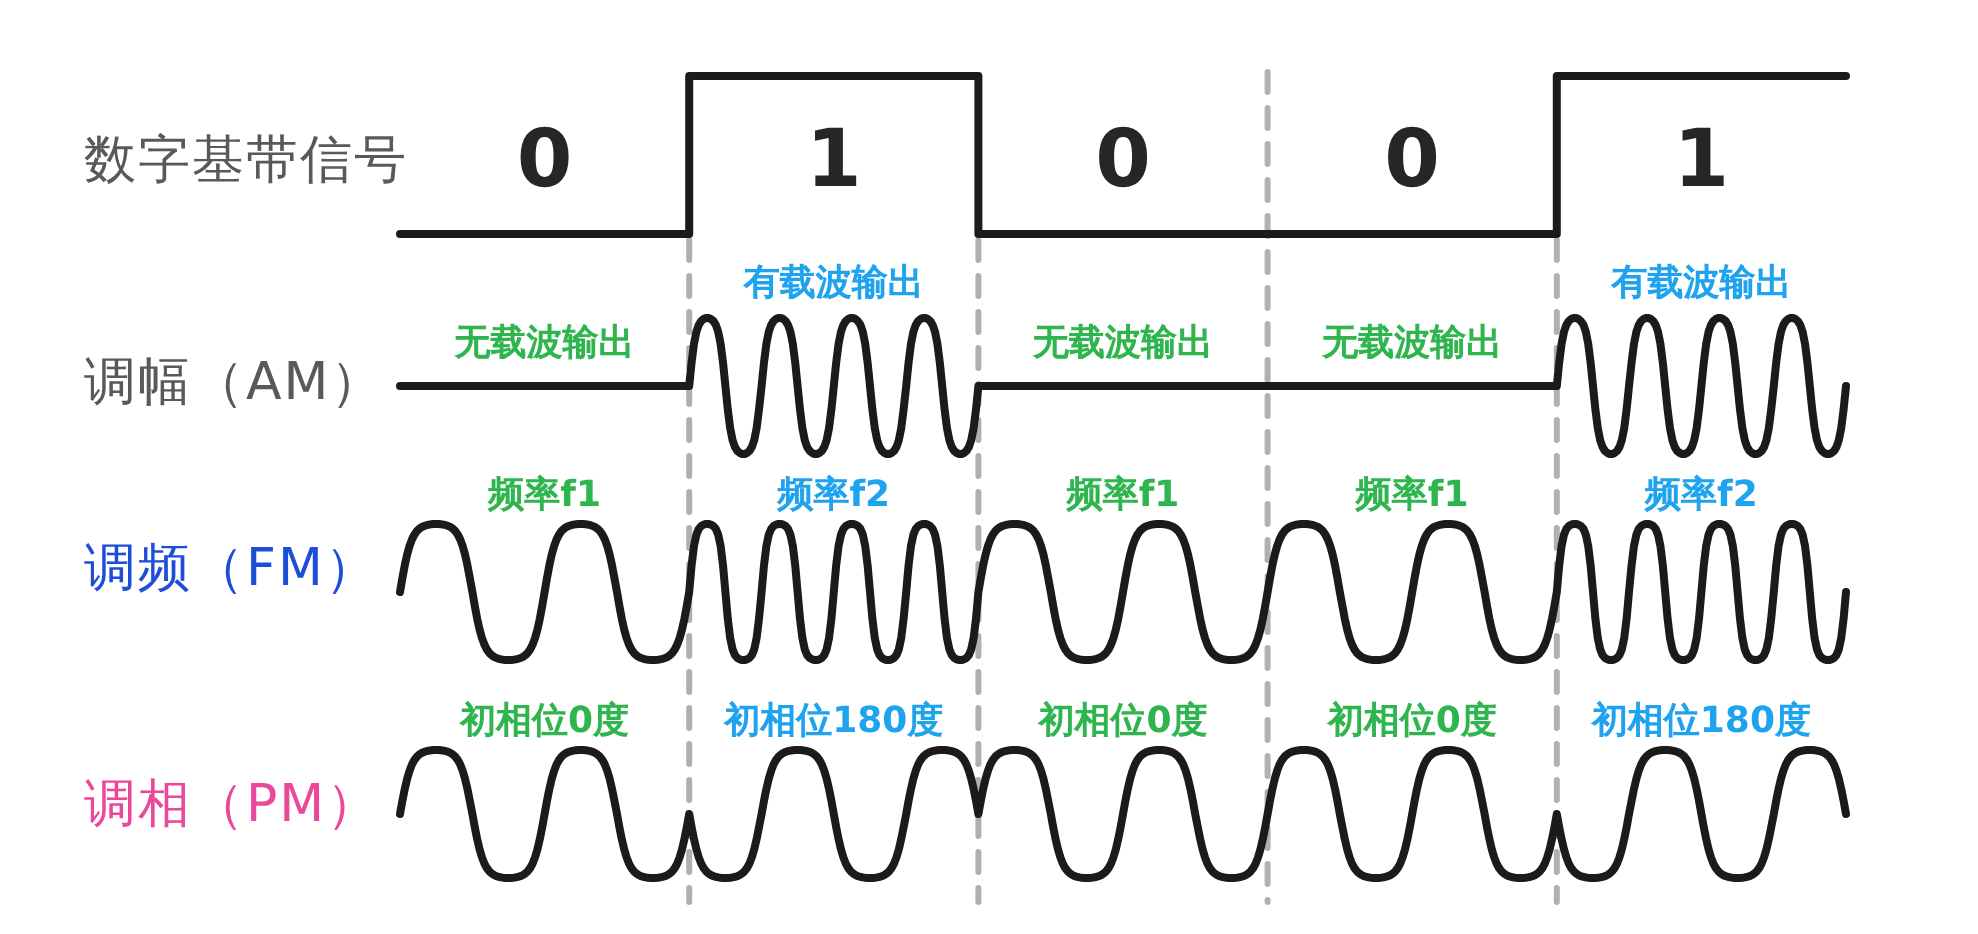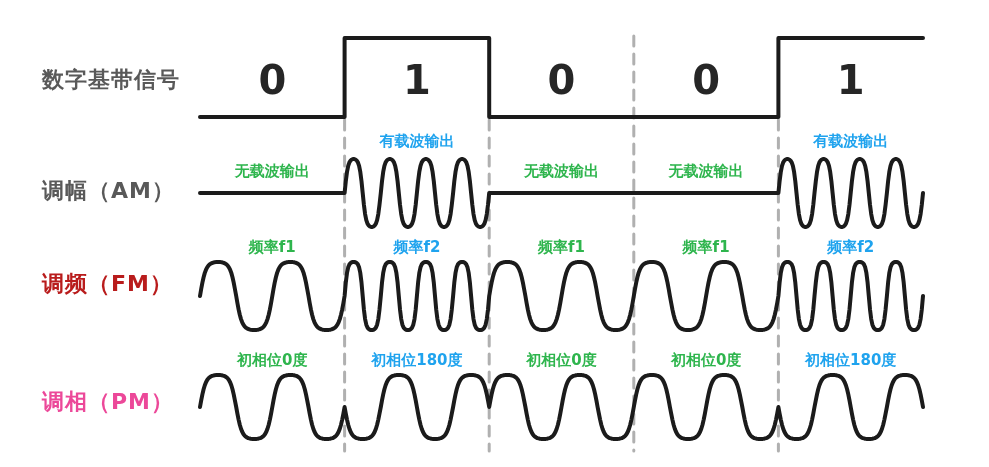--- a/index.html
+++ b/index.html
@@ -7,36 +7,36 @@
     position:relative;
     width:989px;height:467px;
     background:#ffffff;
     overflow:hidden;
     font-family:"DejaVu Sans","Liberation Sans",sans-serif;
   }
   .row-label{
     position:absolute;
     left:42px;
     transform:translateY(-50%);
-    font-size:22px;
-    font-weight:bold;
+    font-size:26px;
+    font-weight:normal;
     letter-spacing:1px;
     white-space:nowrap;
   }
   .bit-digit{
     position:absolute;
     transform:translate(-50%,-50%);
     font-size:40px;
     font-weight:bold;
     line-height:1;
   }
   .seg-label{
     position:absolute;
     transform:translate(-50%,-50%);
-    font-size:15px;
+    font-size:18px;
     font-weight:bold;
     white-space:nowrap;
   }
   svg.wave-canvas{position:absolute;left:0;top:0;}
 </style>
 </head>
 <body>
 
 <div class="stage">
 
@@ -48,21 +48,21 @@
       <path d="M 200 117 L 200.0 117 L 344.6 117 L 344.6 38 L 489.2 38 L 489.2 117 L 633.8 117 L 633.8 117 L 778.4 117 L 778.4 38 L 923.0 38" fill="none" stroke="#1b1b1b" stroke-width="4" stroke-linecap="round" stroke-linejoin="round"></path>
       <path d="M 200 193 L 344.6 193 L 345.8 181.2 L 347.0 171.9 L 348.2 165.9 L 349.4 162.4 L 350.6 160.5 L 351.8 159.5 L 353.0 159.0 L 354.2 159.0 L 355.4 159.5 L 356.7 160.5 L 357.9 162.4 L 359.1 165.9 L 360.3 171.9 L 361.5 181.2 L 362.7 193.0 L 363.9 204.8 L 365.1 214.1 L 366.3 220.1 L 367.5 223.6 L 368.7 225.5 L 369.9 226.5 L 371.1 227.0 L 372.3 227.0 L 373.5 226.5 L 374.7 225.5 L 375.9 223.6 L 377.1 220.1 L 378.3 214.1 L 379.5 204.8 L 380.8 193.0 L 382.0 181.2 L 383.2 171.9 L 384.4 165.9 L 385.6 162.4 L 386.8 160.5 L 388.0 159.5 L 389.2 159.0 L 390.4 159.0 L 391.6 159.5 L 392.8 160.5 L 394.0 162.4 L 395.2 165.9 L 396.4 171.9 L 397.6 181.2 L 398.8 193.0 L 400.0 204.8 L 401.2 214.1 L 402.4 220.1 L 403.6 223.6 L 404.9 225.5 L 406.1 226.5 L 407.3 227.0 L 408.5 227.0 L 409.7 226.5 L 410.9 225.5 L 412.1 223.6 L 413.3 220.1 L 414.5 214.1 L 415.7 204.8 L 416.9 193.0 L 418.1 181.2 L 419.3 171.9 L 420.5 165.9 L 421.7 162.4 L 422.9 160.5 L 424.1 159.5 L 425.3 159.0 L 426.5 159.0 L 427.7 159.5 L 428.9 160.5 L 430.2 162.4 L 431.4 165.9 L 432.6 171.9 L 433.8 181.2 L 435.0 193.0 L 436.2 204.8 L 437.4 214.1 L 438.6 220.1 L 439.8 223.6 L 441.0 225.5 L 442.2 226.5 L 443.4 227.0 L 444.6 227.0 L 445.8 226.5 L 447.0 225.5 L 448.2 223.6 L 449.4 220.1 L 450.6 214.1 L 451.8 204.8 L 453.1 193.0 L 454.3 181.2 L 455.5 171.9 L 456.7 165.9 L 457.9 162.4 L 459.1 160.5 L 460.3 159.5 L 461.5 159.0 L 462.7 159.0 L 463.9 159.5 L 465.1 160.5 L 466.3 162.4 L 467.5 165.9 L 468.7 171.9 L 469.9 181.2 L 471.1 193.0 L 472.3 204.8 L 473.5 214.1 L 474.7 220.1 L 475.9 223.6 L 477.1 225.5 L 478.4 226.5 L 479.6 227.0 L 480.8 227.0 L 482.0 226.5 L 483.2 225.5 L 484.4 223.6 L 485.6 220.1 L 486.8 214.1 L 488.0 204.8 L 489.2 193.0 L 633.8 193 L 778.4 193 L 779.6 181.2 L 780.8 171.9 L 782.0 165.9 L 783.2 162.4 L 784.4 160.5 L 785.6 159.5 L 786.8 159.0 L 788.0 159.0 L 789.2 159.5 L 790.4 160.5 L 791.7 162.4 L 792.9 165.9 L 794.1 171.9 L 795.3 181.2 L 796.5 193.0 L 797.7 204.8 L 798.9 214.1 L 800.1 220.1 L 801.3 223.6 L 802.5 225.5 L 803.7 226.5 L 804.9 227.0 L 806.1 227.0 L 807.3 226.5 L 808.5 225.5 L 809.7 223.6 L 810.9 220.1 L 812.1 214.1 L 813.3 204.8 L 814.5 193.0 L 815.8 181.2 L 817.0 171.9 L 818.2 165.9 L 819.4 162.4 L 820.6 160.5 L 821.8 159.5 L 823.0 159.0 L 824.2 159.0 L 825.4 159.5 L 826.6 160.5 L 827.8 162.4 L 829.0 165.9 L 830.2 171.9 L 831.4 181.2 L 832.6 193.0 L 833.8 204.8 L 835.0 214.1 L 836.2 220.1 L 837.4 223.6 L 838.6 225.5 L 839.9 226.5 L 841.1 227.0 L 842.3 227.0 L 843.5 226.5 L 844.7 225.5 L 845.9 223.6 L 847.1 220.1 L 848.3 214.1 L 849.5 204.8 L 850.7 193.0 L 851.9 181.2 L 853.1 171.9 L 854.3 165.9 L 855.5 162.4 L 856.7 160.5 L 857.9 159.5 L 859.1 159.0 L 860.3 159.0 L 861.5 159.5 L 862.8 160.5 L 864.0 162.4 L 865.2 165.9 L 866.4 171.9 L 867.6 181.2 L 868.8 193.0 L 870.0 204.8 L 871.2 214.1 L 872.4 220.1 L 873.6 223.6 L 874.8 225.5 L 876.0 226.5 L 877.2 227.0 L 878.4 227.0 L 879.6 226.5 L 880.8 225.5 L 882.0 223.6 L 883.2 220.1 L 884.4 214.1 L 885.6 204.8 L 886.9 193.0 L 888.1 181.2 L 889.3 171.9 L 890.5 165.9 L 891.7 162.4 L 892.9 160.5 L 894.1 159.5 L 895.3 159.0 L 896.5 159.0 L 897.7 159.5 L 898.9 160.5 L 900.1 162.4 L 901.3 165.9 L 902.5 171.9 L 903.7 181.2 L 904.9 193.0 L 906.1 204.8 L 907.3 214.1 L 908.5 220.1 L 909.7 223.6 L 911.0 225.5 L 912.2 226.5 L 913.4 227.0 L 914.6 227.0 L 915.8 226.5 L 917.0 225.5 L 918.2 223.6 L 919.4 220.1 L 920.6 214.1 L 921.8 204.8 L 923.0 193.0" fill="none" stroke="#1b1b1b" stroke-width="4" stroke-linecap="round" stroke-linejoin="round"></path>
       <path d="M 200 296 L 201.2 289.0 L 202.4 282.6 L 203.6 277.2 L 204.8 272.9 L 206.0 269.7 L 207.2 267.3 L 208.4 265.6 L 209.6 264.4 L 210.8 263.6 L 212.1 263.0 L 213.3 262.6 L 214.5 262.3 L 215.7 262.1 L 216.9 262.0 L 218.1 262.0 L 219.3 262.0 L 220.5 262.1 L 221.7 262.3 L 222.9 262.6 L 224.1 263.0 L 225.3 263.6 L 226.5 264.4 L 227.7 265.6 L 228.9 267.3 L 230.1 269.7 L 231.3 272.9 L 232.5 277.2 L 233.7 282.6 L 234.9 289.0 L 236.2 296.0 L 237.4 303.0 L 238.6 309.4 L 239.8 314.8 L 241.0 319.1 L 242.2 322.3 L 243.4 324.7 L 244.6 326.4 L 245.8 327.6 L 247.0 328.4 L 248.2 329.0 L 249.4 329.4 L 250.6 329.7 L 251.8 329.9 L 253.0 330.0 L 254.2 330.0 L 255.4 330.0 L 256.6 329.9 L 257.8 329.7 L 259.0 329.4 L 260.3 329.0 L 261.5 328.4 L 262.7 327.6 L 263.9 326.4 L 265.1 324.7 L 266.3 322.3 L 267.5 319.1 L 268.7 314.8 L 269.9 309.4 L 271.1 303.0 L 272.3 296.0 L 273.5 289.0 L 274.7 282.6 L 275.9 277.2 L 277.1 272.9 L 278.3 269.7 L 279.5 267.3 L 280.7 265.6 L 281.9 264.4 L 283.1 263.6 L 284.4 263.0 L 285.6 262.6 L 286.8 262.3 L 288.0 262.1 L 289.2 262.0 L 290.4 262.0 L 291.6 262.0 L 292.8 262.1 L 294.0 262.3 L 295.2 262.6 L 296.4 263.0 L 297.6 263.6 L 298.8 264.4 L 300.0 265.6 L 301.2 267.3 L 302.4 269.7 L 303.6 272.9 L 304.8 277.2 L 306.0 282.6 L 307.2 289.0 L 308.5 296.0 L 309.7 303.0 L 310.9 309.4 L 312.1 314.8 L 313.3 319.1 L 314.5 322.3 L 315.7 324.7 L 316.9 326.4 L 318.1 327.6 L 319.3 328.4 L 320.5 329.0 L 321.7 329.4 L 322.9 329.7 L 324.1 329.9 L 325.3 330.0 L 326.5 330.0 L 327.7 330.0 L 328.9 329.9 L 330.1 329.7 L 331.3 329.4 L 332.6 329.0 L 333.8 328.4 L 335.0 327.6 L 336.2 326.4 L 337.4 324.7 L 338.6 322.3 L 339.8 319.1 L 341.0 314.8 L 342.2 309.4 L 343.4 303.0 L 344.6 296.0 L 345.8 282.6 L 347.0 272.9 L 348.2 267.3 L 349.4 264.4 L 350.6 263.0 L 351.8 262.3 L 353.0 262.0 L 354.2 262.0 L 355.4 262.3 L 356.7 263.0 L 357.9 264.4 L 359.1 267.3 L 360.3 272.9 L 361.5 282.6 L 362.7 296.0 L 363.9 309.4 L 365.1 319.1 L 366.3 324.7 L 367.5 327.6 L 368.7 329.0 L 369.9 329.7 L 371.1 330.0 L 372.3 330.0 L 373.5 329.7 L 374.7 329.0 L 375.9 327.6 L 377.1 324.7 L 378.3 319.1 L 379.5 309.4 L 380.8 296.0 L 382.0 282.6 L 383.2 272.9 L 384.4 267.3 L 385.6 264.4 L 386.8 263.0 L 388.0 262.3 L 389.2 262.0 L 390.4 262.0 L 391.6 262.3 L 392.8 263.0 L 394.0 264.4 L 395.2 267.3 L 396.4 272.9 L 397.6 282.6 L 398.8 296.0 L 400.0 309.4 L 401.2 319.1 L 402.4 324.7 L 403.6 327.6 L 404.9 329.0 L 406.1 329.7 L 407.3 330.0 L 408.5 330.0 L 409.7 329.7 L 410.9 329.0 L 412.1 327.6 L 413.3 324.7 L 414.5 319.1 L 415.7 309.4 L 416.9 296.0 L 418.1 282.6 L 419.3 272.9 L 420.5 267.3 L 421.7 264.4 L 422.9 263.0 L 424.1 262.3 L 425.3 262.0 L 426.5 262.0 L 427.7 262.3 L 428.9 263.0 L 430.2 264.4 L 431.4 267.3 L 432.6 272.9 L 433.8 282.6 L 435.0 296.0 L 436.2 309.4 L 437.4 319.1 L 438.6 324.7 L 439.8 327.6 L 441.0 329.0 L 442.2 329.7 L 443.4 330.0 L 444.6 330.0 L 445.8 329.7 L 447.0 329.0 L 448.2 327.6 L 449.4 324.7 L 450.6 319.1 L 451.8 309.4 L 453.1 296.0 L 454.3 282.6 L 455.5 272.9 L 456.7 267.3 L 457.9 264.4 L 459.1 263.0 L 460.3 262.3 L 461.5 262.0 L 462.7 262.0 L 463.9 262.3 L 465.1 263.0 L 466.3 264.4 L 467.5 267.3 L 468.7 272.9 L 469.9 282.6 L 471.1 296.0 L 472.3 309.4 L 473.5 319.1 L 474.7 324.7 L 475.9 327.6 L 477.1 329.0 L 478.4 329.7 L 479.6 330.0 L 480.8 330.0 L 482.0 329.7 L 483.2 329.0 L 484.4 327.6 L 485.6 324.7 L 486.8 319.1 L 488.0 309.4 L 489.2 296.0 L 490.4 289.0 L 491.6 282.6 L 492.8 277.2 L 494.0 272.9 L 495.2 269.7 L 496.4 267.3 L 497.6 265.6 L 498.8 264.4 L 500.0 263.6 L 501.3 263.0 L 502.5 262.6 L 503.7 262.3 L 504.9 262.1 L 506.1 262.0 L 507.3 262.0 L 508.5 262.0 L 509.7 262.1 L 510.9 262.3 L 512.1 262.6 L 513.3 263.0 L 514.5 263.6 L 515.7 264.4 L 516.9 265.6 L 518.1 267.3 L 519.3 269.7 L 520.5 272.9 L 521.7 277.2 L 522.9 282.6 L 524.1 289.0 L 525.4 296.0 L 526.6 303.0 L 527.8 309.4 L 529.0 314.8 L 530.2 319.1 L 531.4 322.3 L 532.6 324.7 L 533.8 326.4 L 535.0 327.6 L 536.2 328.4 L 537.4 329.0 L 538.6 329.4 L 539.8 329.7 L 541.0 329.9 L 542.2 330.0 L 543.4 330.0 L 544.6 330.0 L 545.8 329.9 L 547.0 329.7 L 548.2 329.4 L 549.4 329.0 L 550.7 328.4 L 551.9 327.6 L 553.1 326.4 L 554.3 324.7 L 555.5 322.3 L 556.7 319.1 L 557.9 314.8 L 559.1 309.4 L 560.3 303.0 L 561.5 296.0 L 562.7 289.0 L 563.9 282.6 L 565.1 277.2 L 566.3 272.9 L 567.5 269.7 L 568.7 267.3 L 569.9 265.6 L 571.1 264.4 L 572.3 263.6 L 573.5 263.0 L 574.8 262.6 L 576.0 262.3 L 577.2 262.1 L 578.4 262.0 L 579.6 262.0 L 580.8 262.0 L 582.0 262.1 L 583.2 262.3 L 584.4 262.6 L 585.6 263.0 L 586.8 263.6 L 588.0 264.4 L 589.2 265.6 L 590.4 267.3 L 591.6 269.7 L 592.8 272.9 L 594.0 277.2 L 595.2 282.6 L 596.4 289.0 L 597.6 296.0 L 598.9 303.0 L 600.1 309.4 L 601.3 314.8 L 602.5 319.1 L 603.7 322.3 L 604.9 324.7 L 606.1 326.4 L 607.3 327.6 L 608.5 328.4 L 609.7 329.0 L 610.9 329.4 L 612.1 329.7 L 613.3 329.9 L 614.5 330.0 L 615.7 330.0 L 616.9 330.0 L 618.1 329.9 L 619.3 329.7 L 620.5 329.4 L 621.8 329.0 L 623.0 328.4 L 624.2 327.6 L 625.4 326.4 L 626.6 324.7 L 627.8 322.3 L 629.0 319.1 L 630.2 314.8 L 631.4 309.4 L 632.6 303.0 L 633.8 296.0 L 635.0 289.0 L 636.2 282.6 L 637.4 277.2 L 638.6 272.9 L 639.8 269.7 L 641.0 267.3 L 642.2 265.6 L 643.4 264.4 L 644.6 263.6 L 645.8 263.0 L 647.1 262.6 L 648.3 262.3 L 649.5 262.1 L 650.7 262.0 L 651.9 262.0 L 653.1 262.0 L 654.3 262.1 L 655.5 262.3 L 656.7 262.6 L 657.9 263.0 L 659.1 263.6 L 660.3 264.4 L 661.5 265.6 L 662.7 267.3 L 663.9 269.7 L 665.1 272.9 L 666.3 277.2 L 667.5 282.6 L 668.7 289.0 L 669.9 296.0 L 671.2 303.0 L 672.4 309.4 L 673.6 314.8 L 674.8 319.1 L 676.0 322.3 L 677.2 324.7 L 678.4 326.4 L 679.6 327.6 L 680.8 328.4 L 682.0 329.0 L 683.2 329.4 L 684.4 329.7 L 685.6 329.9 L 686.8 330.0 L 688.0 330.0 L 689.2 330.0 L 690.4 329.9 L 691.6 329.7 L 692.8 329.4 L 694.0 329.0 L 695.3 328.4 L 696.5 327.6 L 697.7 326.4 L 698.9 324.7 L 700.1 322.3 L 701.3 319.1 L 702.5 314.8 L 703.7 309.4 L 704.9 303.0 L 706.1 296.0 L 707.3 289.0 L 708.5 282.6 L 709.7 277.2 L 710.9 272.9 L 712.1 269.7 L 713.3 267.3 L 714.5 265.6 L 715.7 264.4 L 716.9 263.6 L 718.1 263.0 L 719.4 262.6 L 720.6 262.3 L 721.8 262.1 L 723.0 262.0 L 724.2 262.0 L 725.4 262.0 L 726.6 262.1 L 727.8 262.3 L 729.0 262.6 L 730.2 263.0 L 731.4 263.6 L 732.6 264.4 L 733.8 265.6 L 735.0 267.3 L 736.2 269.7 L 737.4 272.9 L 738.6 277.2 L 739.8 282.6 L 741.0 289.0 L 742.3 296.0 L 743.5 303.0 L 744.7 309.4 L 745.9 314.8 L 747.1 319.1 L 748.3 322.3 L 749.5 324.7 L 750.7 326.4 L 751.9 327.6 L 753.1 328.4 L 754.3 329.0 L 755.5 329.4 L 756.7 329.7 L 757.9 329.9 L 759.1 330.0 L 760.3 330.0 L 761.5 330.0 L 762.7 329.9 L 763.9 329.7 L 765.1 329.4 L 766.3 329.0 L 767.6 328.4 L 768.8 327.6 L 770.0 326.4 L 771.2 324.7 L 772.4 322.3 L 773.6 319.1 L 774.8 314.8 L 776.0 309.4 L 777.2 303.0 L 778.4 296.0 L 779.6 282.6 L 780.8 272.9 L 782.0 267.3 L 783.2 264.4 L 784.4 263.0 L 785.6 262.3 L 786.8 262.0 L 788.0 262.0 L 789.2 262.3 L 790.4 263.0 L 791.7 264.4 L 792.9 267.3 L 794.1 272.9 L 795.3 282.6 L 796.5 296.0 L 797.7 309.4 L 798.9 319.1 L 800.1 324.7 L 801.3 327.6 L 802.5 329.0 L 803.7 329.7 L 804.9 330.0 L 806.1 330.0 L 807.3 329.7 L 808.5 329.0 L 809.7 327.6 L 810.9 324.7 L 812.1 319.1 L 813.3 309.4 L 814.5 296.0 L 815.8 282.6 L 817.0 272.9 L 818.2 267.3 L 819.4 264.4 L 820.6 263.0 L 821.8 262.3 L 823.0 262.0 L 824.2 262.0 L 825.4 262.3 L 826.6 263.0 L 827.8 264.4 L 829.0 267.3 L 830.2 272.9 L 831.4 282.6 L 832.6 296.0 L 833.8 309.4 L 835.0 319.1 L 836.2 324.7 L 837.4 327.6 L 838.6 329.0 L 839.9 329.7 L 841.1 330.0 L 842.3 330.0 L 843.5 329.7 L 844.7 329.0 L 845.9 327.6 L 847.1 324.7 L 848.3 319.1 L 849.5 309.4 L 850.7 296.0 L 851.9 282.6 L 853.1 272.9 L 854.3 267.3 L 855.5 264.4 L 856.7 263.0 L 857.9 262.3 L 859.1 262.0 L 860.3 262.0 L 861.5 262.3 L 862.8 263.0 L 864.0 264.4 L 865.2 267.3 L 866.4 272.9 L 867.6 282.6 L 868.8 296.0 L 870.0 309.4 L 871.2 319.1 L 872.4 324.7 L 873.6 327.6 L 874.8 329.0 L 876.0 329.7 L 877.2 330.0 L 878.4 330.0 L 879.6 329.7 L 880.8 329.0 L 882.0 327.6 L 883.2 324.7 L 884.4 319.1 L 885.6 309.4 L 886.9 296.0 L 888.1 282.6 L 889.3 272.9 L 890.5 267.3 L 891.7 264.4 L 892.9 263.0 L 894.1 262.3 L 895.3 262.0 L 896.5 262.0 L 897.7 262.3 L 898.9 263.0 L 900.1 264.4 L 901.3 267.3 L 902.5 272.9 L 903.7 282.6 L 904.9 296.0 L 906.1 309.4 L 907.3 319.1 L 908.5 324.7 L 909.7 327.6 L 911.0 329.0 L 912.2 329.7 L 913.4 330.0 L 914.6 330.0 L 915.8 329.7 L 917.0 329.0 L 918.2 327.6 L 919.4 324.7 L 920.6 319.1 L 921.8 309.4 L 923.0 296.0" fill="none" stroke="#1b1b1b" stroke-width="4" stroke-linecap="round" stroke-linejoin="round"></path>
       <path d="M 200 407 L 201.2 400.4 L 202.4 394.4 L 203.6 389.3 L 204.8 385.3 L 206.0 382.2 L 207.2 380.0 L 208.4 378.4 L 209.6 377.3 L 210.8 376.5 L 212.1 375.9 L 213.3 375.6 L 214.5 375.3 L 215.7 375.1 L 216.9 375.0 L 218.1 375.0 L 219.3 375.0 L 220.5 375.1 L 221.7 375.3 L 222.9 375.6 L 224.1 375.9 L 225.3 376.5 L 226.5 377.3 L 227.7 378.4 L 228.9 380.0 L 230.1 382.2 L 231.3 385.3 L 232.5 389.3 L 233.7 394.4 L 234.9 400.4 L 236.2 407.0 L 237.4 413.6 L 238.6 419.6 L 239.8 424.7 L 241.0 428.7 L 242.2 431.8 L 243.4 434.0 L 244.6 435.6 L 245.8 436.7 L 247.0 437.5 L 248.2 438.1 L 249.4 438.4 L 250.6 438.7 L 251.8 438.9 L 253.0 439.0 L 254.2 439.0 L 255.4 439.0 L 256.6 438.9 L 257.8 438.7 L 259.0 438.4 L 260.3 438.1 L 261.5 437.5 L 262.7 436.7 L 263.9 435.6 L 265.1 434.0 L 266.3 431.8 L 267.5 428.7 L 268.7 424.7 L 269.9 419.6 L 271.1 413.6 L 272.3 407.0 L 273.5 400.4 L 274.7 394.4 L 275.9 389.3 L 277.1 385.3 L 278.3 382.2 L 279.5 380.0 L 280.7 378.4 L 281.9 377.3 L 283.1 376.5 L 284.4 375.9 L 285.6 375.6 L 286.8 375.3 L 288.0 375.1 L 289.2 375.0 L 290.4 375.0 L 291.6 375.0 L 292.8 375.1 L 294.0 375.3 L 295.2 375.6 L 296.4 375.9 L 297.6 376.5 L 298.8 377.3 L 300.0 378.4 L 301.2 380.0 L 302.4 382.2 L 303.6 385.3 L 304.8 389.3 L 306.0 394.4 L 307.2 400.4 L 308.5 407.0 L 309.7 413.6 L 310.9 419.6 L 312.1 424.7 L 313.3 428.7 L 314.5 431.8 L 315.7 434.0 L 316.9 435.6 L 318.1 436.7 L 319.3 437.5 L 320.5 438.1 L 321.7 438.4 L 322.9 438.7 L 324.1 438.9 L 325.3 439.0 L 326.5 439.0 L 327.7 439.0 L 328.9 438.9 L 330.1 438.7 L 331.3 438.4 L 332.6 438.1 L 333.8 437.5 L 335.0 436.7 L 336.2 435.6 L 337.4 434.0 L 338.6 431.8 L 339.8 428.7 L 341.0 424.7 L 342.2 419.6 L 343.4 413.6 L 344.6 407.0 L 345.8 413.6 L 347.0 419.6 L 348.2 424.7 L 349.4 428.7 L 350.6 431.8 L 351.8 434.0 L 353.0 435.6 L 354.2 436.7 L 355.4 437.5 L 356.7 438.1 L 357.9 438.4 L 359.1 438.7 L 360.3 438.9 L 361.5 439.0 L 362.7 439.0 L 363.9 439.0 L 365.1 438.9 L 366.3 438.7 L 367.5 438.4 L 368.7 438.1 L 369.9 437.5 L 371.1 436.7 L 372.3 435.6 L 373.5 434.0 L 374.7 431.8 L 375.9 428.7 L 377.1 424.7 L 378.3 419.6 L 379.5 413.6 L 380.8 407.0 L 382.0 400.4 L 383.2 394.4 L 384.4 389.3 L 385.6 385.3 L 386.8 382.2 L 388.0 380.0 L 389.2 378.4 L 390.4 377.3 L 391.6 376.5 L 392.8 375.9 L 394.0 375.6 L 395.2 375.3 L 396.4 375.1 L 397.6 375.0 L 398.8 375.0 L 400.0 375.0 L 401.2 375.1 L 402.4 375.3 L 403.6 375.6 L 404.9 375.9 L 406.1 376.5 L 407.3 377.3 L 408.5 378.4 L 409.7 380.0 L 410.9 382.2 L 412.1 385.3 L 413.3 389.3 L 414.5 394.4 L 415.7 400.4 L 416.9 407.0 L 418.1 413.6 L 419.3 419.6 L 420.5 424.7 L 421.7 428.7 L 422.9 431.8 L 424.1 434.0 L 425.3 435.6 L 426.5 436.7 L 427.7 437.5 L 428.9 438.1 L 430.2 438.4 L 431.4 438.7 L 432.6 438.9 L 433.8 439.0 L 435.0 439.0 L 436.2 439.0 L 437.4 438.9 L 438.6 438.7 L 439.8 438.4 L 441.0 438.1 L 442.2 437.5 L 443.4 436.7 L 444.6 435.6 L 445.8 434.0 L 447.0 431.8 L 448.2 428.7 L 449.4 424.7 L 450.6 419.6 L 451.8 413.6 L 453.1 407.0 L 454.3 400.4 L 455.5 394.4 L 456.7 389.3 L 457.9 385.3 L 459.1 382.2 L 460.3 380.0 L 461.5 378.4 L 462.7 377.3 L 463.9 376.5 L 465.1 375.9 L 466.3 375.6 L 467.5 375.3 L 468.7 375.1 L 469.9 375.0 L 471.1 375.0 L 472.3 375.0 L 473.5 375.1 L 474.7 375.3 L 475.9 375.6 L 477.1 375.9 L 478.4 376.5 L 479.6 377.3 L 480.8 378.4 L 482.0 380.0 L 483.2 382.2 L 484.4 385.3 L 485.6 389.3 L 486.8 394.4 L 488.0 400.4 L 489.2 407.0 L 490.4 400.4 L 491.6 394.4 L 492.8 389.3 L 494.0 385.3 L 495.2 382.2 L 496.4 380.0 L 497.6 378.4 L 498.8 377.3 L 500.0 376.5 L 501.3 375.9 L 502.5 375.6 L 503.7 375.3 L 504.9 375.1 L 506.1 375.0 L 507.3 375.0 L 508.5 375.0 L 509.7 375.1 L 510.9 375.3 L 512.1 375.6 L 513.3 375.9 L 514.5 376.5 L 515.7 377.3 L 516.9 378.4 L 518.1 380.0 L 519.3 382.2 L 520.5 385.3 L 521.7 389.3 L 522.9 394.4 L 524.1 400.4 L 525.4 407.0 L 526.6 413.6 L 527.8 419.6 L 529.0 424.7 L 530.2 428.7 L 531.4 431.8 L 532.6 434.0 L 533.8 435.6 L 535.0 436.7 L 536.2 437.5 L 537.4 438.1 L 538.6 438.4 L 539.8 438.7 L 541.0 438.9 L 542.2 439.0 L 543.4 439.0 L 544.6 439.0 L 545.8 438.9 L 547.0 438.7 L 548.2 438.4 L 549.4 438.1 L 550.7 437.5 L 551.9 436.7 L 553.1 435.6 L 554.3 434.0 L 555.5 431.8 L 556.7 428.7 L 557.9 424.7 L 559.1 419.6 L 560.3 413.6 L 561.5 407.0 L 562.7 400.4 L 563.9 394.4 L 565.1 389.3 L 566.3 385.3 L 567.5 382.2 L 568.7 380.0 L 569.9 378.4 L 571.1 377.3 L 572.3 376.5 L 573.5 375.9 L 574.8 375.6 L 576.0 375.3 L 577.2 375.1 L 578.4 375.0 L 579.6 375.0 L 580.8 375.0 L 582.0 375.1 L 583.2 375.3 L 584.4 375.6 L 585.6 375.9 L 586.8 376.5 L 588.0 377.3 L 589.2 378.4 L 590.4 380.0 L 591.6 382.2 L 592.8 385.3 L 594.0 389.3 L 595.2 394.4 L 596.4 400.4 L 597.6 407.0 L 598.9 413.6 L 600.1 419.6 L 601.3 424.7 L 602.5 428.7 L 603.7 431.8 L 604.9 434.0 L 606.1 435.6 L 607.3 436.7 L 608.5 437.5 L 609.7 438.1 L 610.9 438.4 L 612.1 438.7 L 613.3 438.9 L 614.5 439.0 L 615.7 439.0 L 616.9 439.0 L 618.1 438.9 L 619.3 438.7 L 620.5 438.4 L 621.8 438.1 L 623.0 437.5 L 624.2 436.7 L 625.4 435.6 L 626.6 434.0 L 627.8 431.8 L 629.0 428.7 L 630.2 424.7 L 631.4 419.6 L 632.6 413.6 L 633.8 407.0 L 635.0 400.4 L 636.2 394.4 L 637.4 389.3 L 638.6 385.3 L 639.8 382.2 L 641.0 380.0 L 642.2 378.4 L 643.4 377.3 L 644.6 376.5 L 645.8 375.9 L 647.1 375.6 L 648.3 375.3 L 649.5 375.1 L 650.7 375.0 L 651.9 375.0 L 653.1 375.0 L 654.3 375.1 L 655.5 375.3 L 656.7 375.6 L 657.9 375.9 L 659.1 376.5 L 660.3 377.3 L 661.5 378.4 L 662.7 380.0 L 663.9 382.2 L 665.1 385.3 L 666.3 389.3 L 667.5 394.4 L 668.7 400.4 L 669.9 407.0 L 671.2 413.6 L 672.4 419.6 L 673.6 424.7 L 674.8 428.7 L 676.0 431.8 L 677.2 434.0 L 678.4 435.6 L 679.6 436.7 L 680.8 437.5 L 682.0 438.1 L 683.2 438.4 L 684.4 438.7 L 685.6 438.9 L 686.8 439.0 L 688.0 439.0 L 689.2 439.0 L 690.4 438.9 L 691.6 438.7 L 692.8 438.4 L 694.0 438.1 L 695.3 437.5 L 696.5 436.7 L 697.7 435.6 L 698.9 434.0 L 700.1 431.8 L 701.3 428.7 L 702.5 424.7 L 703.7 419.6 L 704.9 413.6 L 706.1 407.0 L 707.3 400.4 L 708.5 394.4 L 709.7 389.3 L 710.9 385.3 L 712.1 382.2 L 713.3 380.0 L 714.5 378.4 L 715.7 377.3 L 716.9 376.5 L 718.1 375.9 L 719.4 375.6 L 720.6 375.3 L 721.8 375.1 L 723.0 375.0 L 724.2 375.0 L 725.4 375.0 L 726.6 375.1 L 727.8 375.3 L 729.0 375.6 L 730.2 375.9 L 731.4 376.5 L 732.6 377.3 L 733.8 378.4 L 735.0 380.0 L 736.2 382.2 L 737.4 385.3 L 738.6 389.3 L 739.8 394.4 L 741.0 400.4 L 742.3 407.0 L 743.5 413.6 L 744.7 419.6 L 745.9 424.7 L 747.1 428.7 L 748.3 431.8 L 749.5 434.0 L 750.7 435.6 L 751.9 436.7 L 753.1 437.5 L 754.3 438.1 L 755.5 438.4 L 756.7 438.7 L 757.9 438.9 L 759.1 439.0 L 760.3 439.0 L 761.5 439.0 L 762.7 438.9 L 763.9 438.7 L 765.1 438.4 L 766.3 438.1 L 767.6 437.5 L 768.8 436.7 L 770.0 435.6 L 771.2 434.0 L 772.4 431.8 L 773.6 428.7 L 774.8 424.7 L 776.0 419.6 L 777.2 413.6 L 778.4 407.0 L 779.6 413.6 L 780.8 419.6 L 782.0 424.7 L 783.2 428.7 L 784.4 431.8 L 785.6 434.0 L 786.8 435.6 L 788.0 436.7 L 789.2 437.5 L 790.4 438.1 L 791.7 438.4 L 792.9 438.7 L 794.1 438.9 L 795.3 439.0 L 796.5 439.0 L 797.7 439.0 L 798.9 438.9 L 800.1 438.7 L 801.3 438.4 L 802.5 438.1 L 803.7 437.5 L 804.9 436.7 L 806.1 435.6 L 807.3 434.0 L 808.5 431.8 L 809.7 428.7 L 810.9 424.7 L 812.1 419.6 L 813.3 413.6 L 814.5 407.0 L 815.8 400.4 L 817.0 394.4 L 818.2 389.3 L 819.4 385.3 L 820.6 382.2 L 821.8 380.0 L 823.0 378.4 L 824.2 377.3 L 825.4 376.5 L 826.6 375.9 L 827.8 375.6 L 829.0 375.3 L 830.2 375.1 L 831.4 375.0 L 832.6 375.0 L 833.8 375.0 L 835.0 375.1 L 836.2 375.3 L 837.4 375.6 L 838.6 375.9 L 839.9 376.5 L 841.1 377.3 L 842.3 378.4 L 843.5 380.0 L 844.7 382.2 L 845.9 385.3 L 847.1 389.3 L 848.3 394.4 L 849.5 400.4 L 850.7 407.0 L 851.9 413.6 L 853.1 419.6 L 854.3 424.7 L 855.5 428.7 L 856.7 431.8 L 857.9 434.0 L 859.1 435.6 L 860.3 436.7 L 861.5 437.5 L 862.8 438.1 L 864.0 438.4 L 865.2 438.7 L 866.4 438.9 L 867.6 439.0 L 868.8 439.0 L 870.0 439.0 L 871.2 438.9 L 872.4 438.7 L 873.6 438.4 L 874.8 438.1 L 876.0 437.5 L 877.2 436.7 L 878.4 435.6 L 879.6 434.0 L 880.8 431.8 L 882.0 428.7 L 883.2 424.7 L 884.4 419.6 L 885.6 413.6 L 886.9 407.0 L 888.1 400.4 L 889.3 394.4 L 890.5 389.3 L 891.7 385.3 L 892.9 382.2 L 894.1 380.0 L 895.3 378.4 L 896.5 377.3 L 897.7 376.5 L 898.9 375.9 L 900.1 375.6 L 901.3 375.3 L 902.5 375.1 L 903.7 375.0 L 904.9 375.0 L 906.1 375.0 L 907.3 375.1 L 908.5 375.3 L 909.7 375.6 L 911.0 375.9 L 912.2 376.5 L 913.4 377.3 L 914.6 378.4 L 915.8 380.0 L 917.0 382.2 L 918.2 385.3 L 919.4 389.3 L 920.6 394.4 L 921.8 400.4 L 923.0 407.0" fill="none" stroke="#1b1b1b" stroke-width="4" stroke-linecap="round" stroke-linejoin="round"></path>
     </svg>
 
   <div class="row-label" style="top: 80px; color: rgb(89, 89, 89);">数字基带信号</div>
 
   <div class="row-label" style="top: 191px; color: rgb(89, 89, 89);">调幅（AM）</div>
 
-  <div class="row-label" style="top: 284px; color: #b91c1c;">调频（FM）</div>
+  <div class="row-label" style="top: 284px; color: #1d4ed8;">调频（FM）</div>
 
   <div class="row-label" style="top: 402px; color: #ec4899;">调相（PM）</div>
 
   <div id="digits-layer">
       <div class="bit-digit" style="left: 272.3px; top: 80px; color: rgb(38, 38, 38);">0</div>
       <div class="bit-digit" style="left: 416.9px; top: 80px; color: rgb(38, 38, 38);">1</div>
       <div class="bit-digit" style="left: 561.5px; top: 80px; color: rgb(38, 38, 38);">0</div>
       <div class="bit-digit" style="left: 706.1px; top: 80px; color: rgb(38, 38, 38);">0</div>
       <div class="bit-digit" style="left: 850.7px; top: 80px; color: rgb(38, 38, 38);">1</div>
     </div>

